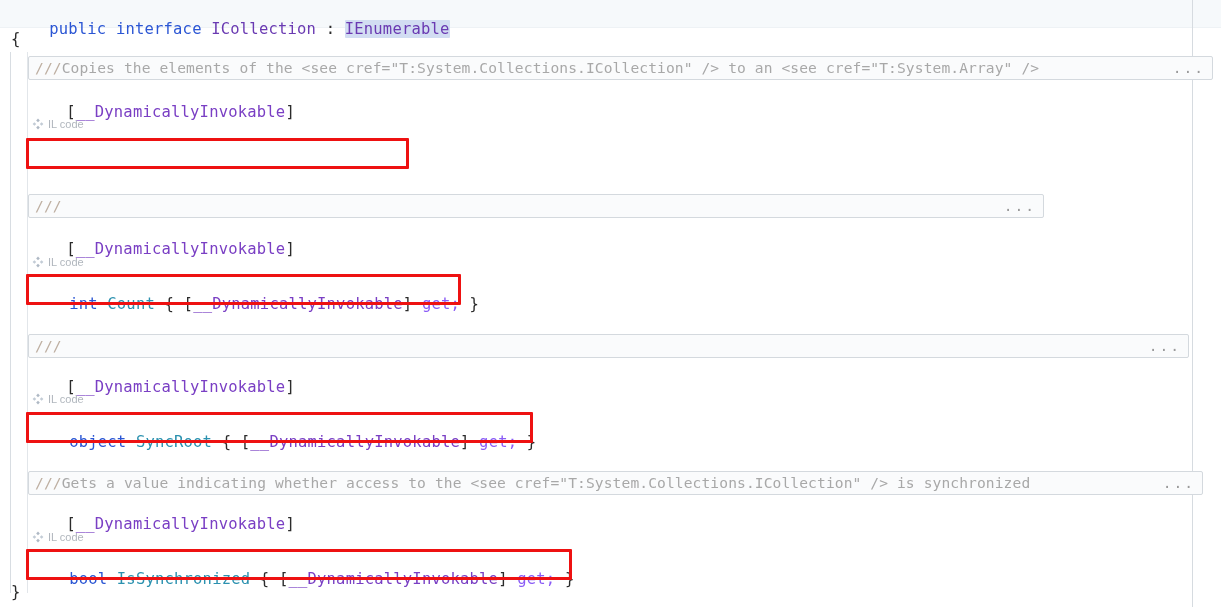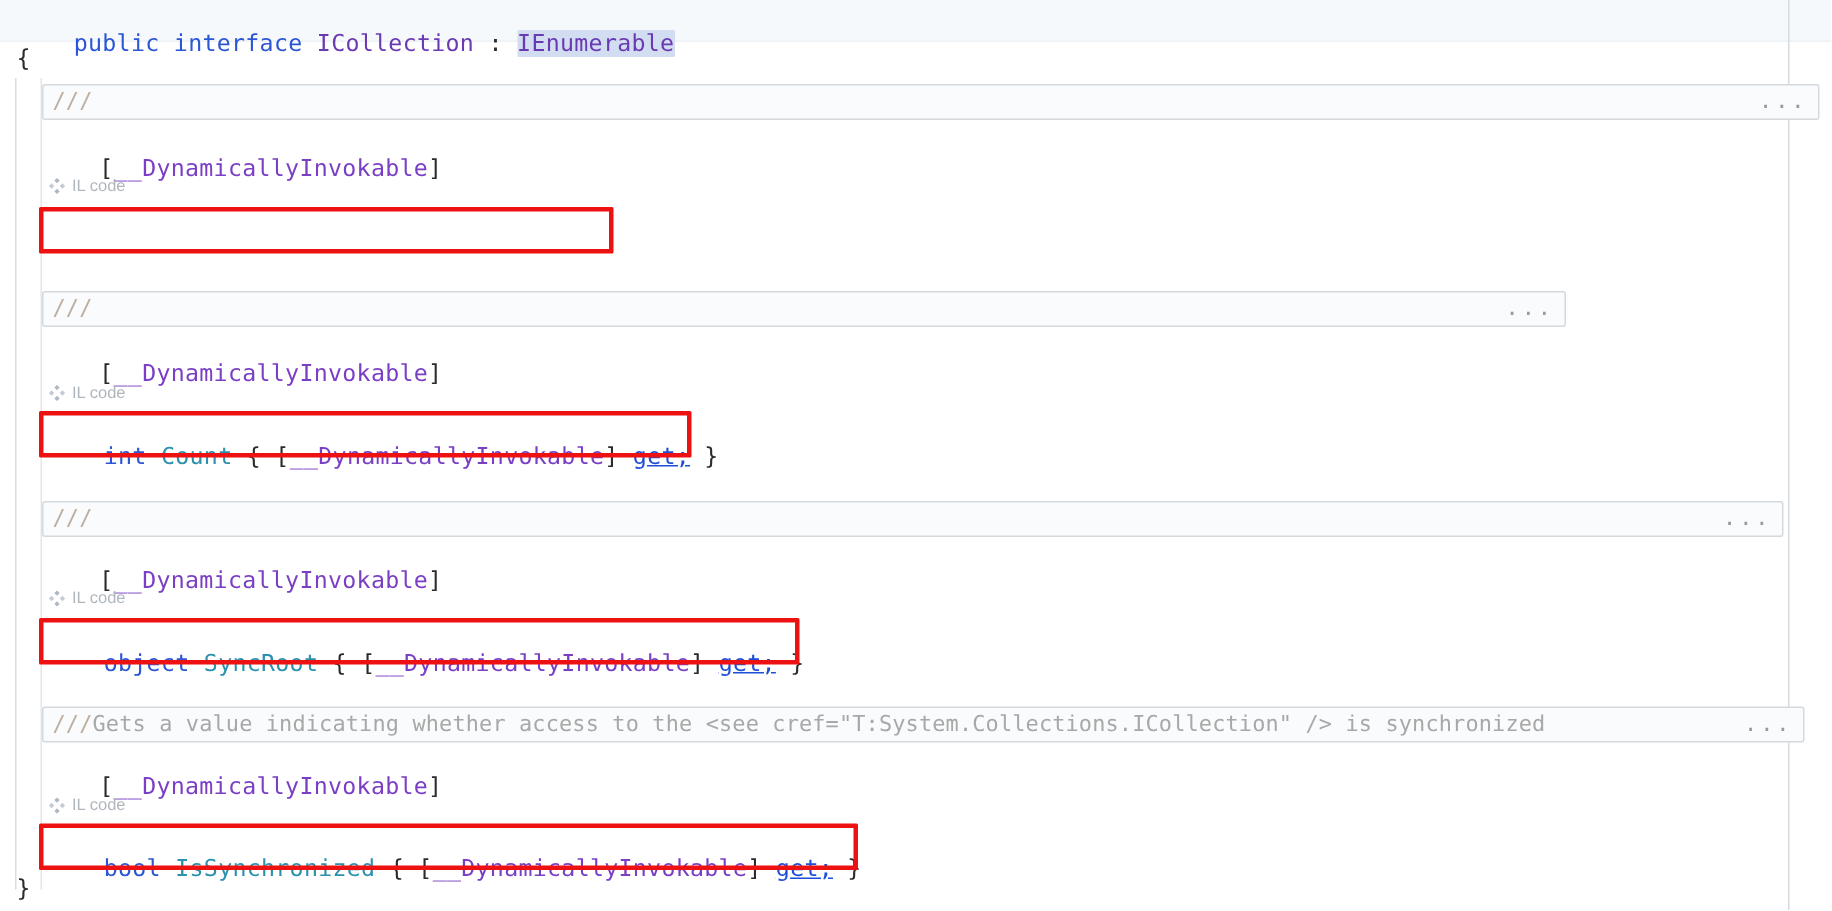--- a/index.html
+++ b/index.html
@@ -62,21 +62,21 @@
     letter-spacing: 0.2px;
   }
 
   
   .kw   { color: #2b56d4; }   
   .typ  { color: #2b91af; }   
   .cls  { color: #6a3ab2; }   
   .attr { color: #7a3fc4; }   
   .pun  { color: #2b2b2b; }   
   .idt  { color: #333333; }   
-  .acc  { color: #1d4ed8; text-decoration: underline; }   
+  .acc  { color: #8b5cf6; }   
 
   .sel-highlight {
     background: #d2ddf2;
     border-radius: 1px;
   }
 
   
   .brace {
     color: #2b2b2b;
     font-size: 15.5px;
@@ -149,21 +149,21 @@
   <div class="indent-guide g2"></div>
   <div class="margin-ruler"></div>
 
   <div class="code-line" style="left:11px; top:6px;">
     <span class="kw">public</span><span class="pun"> </span><span class="kw">interface</span><span class="pun"> </span><span class="cls">ICollection</span><span class="pun"> </span><span class="pun">:</span><span class="pun"> </span><span class="cls sel-highlight">IEnumerable</span>
   </div>
 
   <div class="code-line brace" style="left:11px; top:32px;">{</div>
 
   <div class="doc-box" style="left:28px; top:56px; width:1185px;">
-    <span class="slashes">///</span><span class="dots">...</span>
+    <span class="slashes">///</span><span>Copies the elements of the &lt;see cref="T:System.Collections.ICollection" /&gt; to an &lt;see cref="T:System.Array" /&gt;</span><span class="dots">...</span>
   </div>
 
   <div class="code-line" style="left:28px; top:89px;">
     <span class="pun">[</span><span class="attr">__DynamicallyInvokable</span><span class="pun">]</span>
   </div>
 
   <div class="codelens" style="left:32px; top:118px;">
     <span class="lens-icon">
       <svg width="12" height="12" viewBox="0 0 12 12" aria-hidden="true">
         <path d="M6 0.6 L7.8 2.4 L6 4.2 L4.2 2.4 Z" fill="#aeb8c4"></path>

